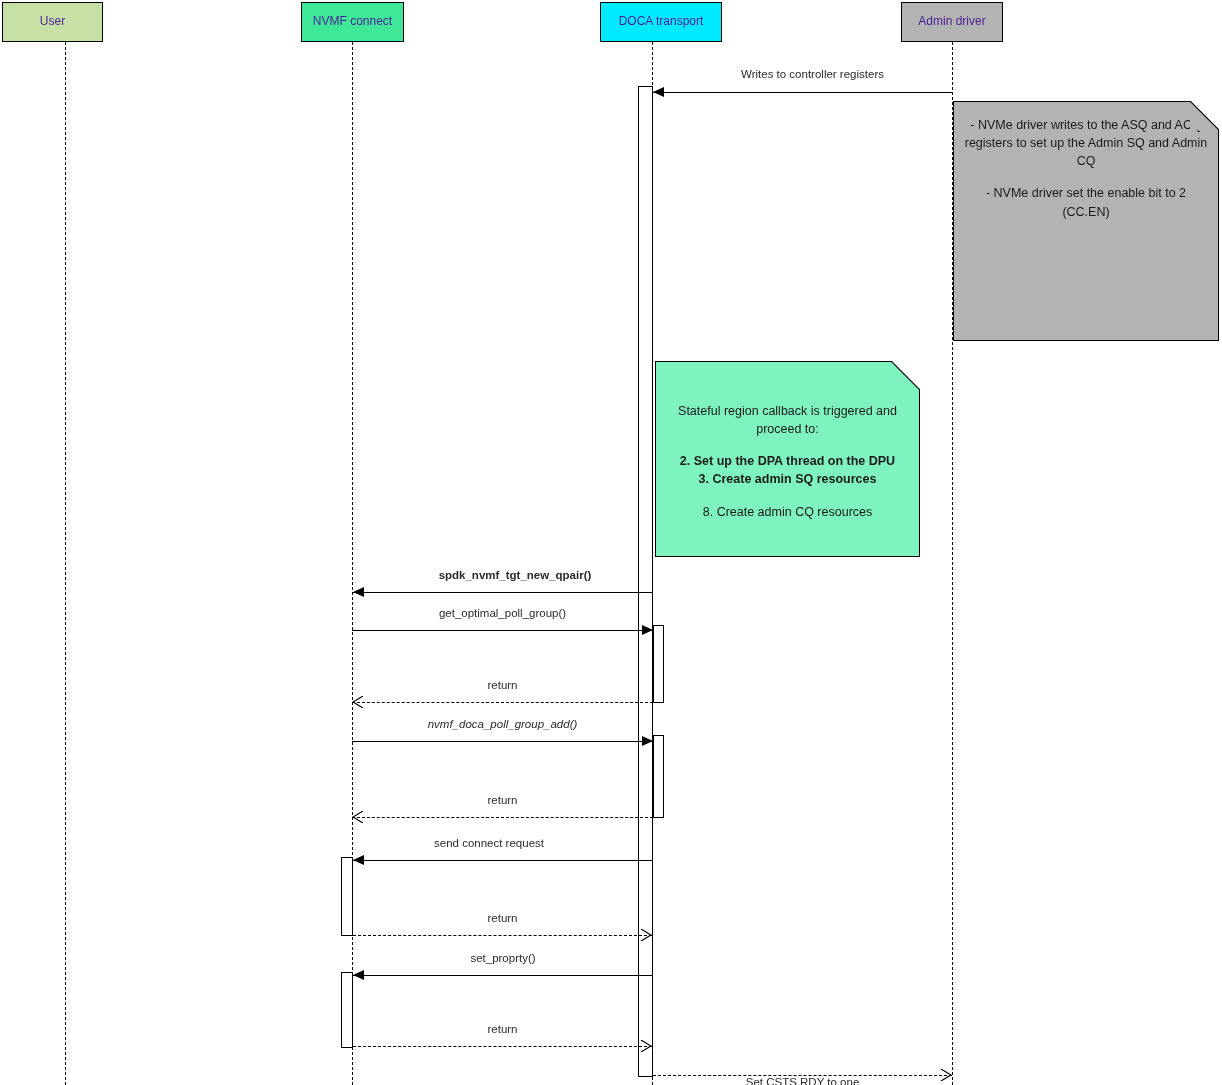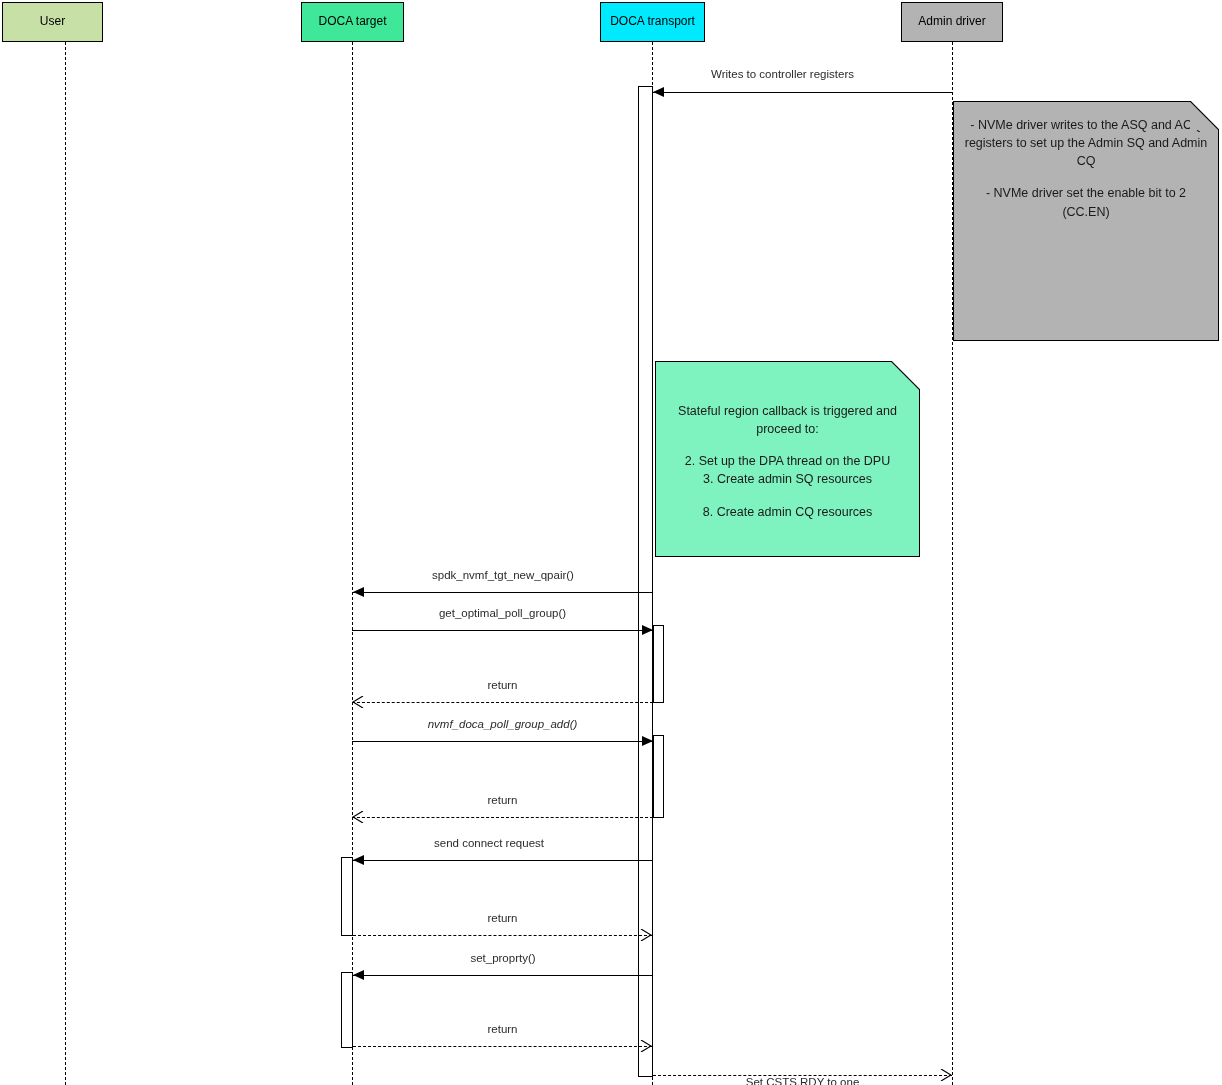--- a/index.html
+++ b/index.html
@@ -16,21 +16,21 @@
     overflow: hidden;
   }
   .participant {
     position: absolute;
     box-sizing: border-box;
     border: 1px solid #000000;
     display: flex;
     align-items: center;
     justify-content: center;
     font-size: 12px;
-    color: #000000;
+    color: #4c1d95;
     text-align: center;
     line-height: 1.1;
   }
   .lifeline {
     position: absolute;
     border-left: 1px dashed #000000;
     width: 0;
   }
   .activation {
     position: absolute;
@@ -102,23 +102,23 @@
 
   <div class="lifeline" style="left:65px;  top:42px; height:1043px;"></div>
   <div class="lifeline" style="left:352px; top:42px; height:1043px;"></div>
   <div class="lifeline" style="left:652px; top:42px; height:1043px;"></div>
   <div class="lifeline" style="left:952px; top:42px; height:1043px;"></div>
 
   <div class="participant" style="left:2px; top:2px; width:101px; height:40px; background:#c6e0a6;">
     <span>User</span>
   </div>
   <div class="participant" style="left:301px; top:2px; width:103px; height:40px; background:#3fe899;">
-    <span>DOCA target</span>
-  </div>
-  <div class="participant" style="left:600px; top:2px; width:105px; height:40px; background:#00eaff;align-items:center;">
+    <span>NVMF connect</span>
+  </div>
+  <div class="participant" style="left:600px; top:2px; width:122px; height:40px; background:#00eaff;align-items:center;">
     <span>DOCA transport</span>
   </div>
   <div class="participant" style="left:901px; top:2px; width:102px; height:40px; background:#b3b3b3;">
     <span>Admin driver</span>
   </div>
 
   <div class="activation" style="left:638px; top:86px;  width:15px; height:991px;"></div>
   <div class="activation" style="left:653px; top:625px; width:11px; height:78px;"></div>
   <div class="activation" style="left:653px; top:735px; width:11px; height:83px;"></div>
   <div class="activation" style="left:341px; top:857px; width:12px; height:79px;"></div>
@@ -134,30 +134,30 @@
     <p>- NVMe driver set the enable bit to 2 (CC.EN)</p>
   </div>
 
   <div class="note" style="left:655px; top:361px; width:265px; height:196px; background:#7ef2bf; padding-top:40px;">
     <svg class="fold" viewBox="0 0 29 29" xmlns="http://www.w3.org/2000/svg">
       <polygon points="0,0 29,29 0,29" fill="#7ef2bf" stroke="none"></polygon>
       <polygon points="29,0 29,29 0,0" fill="#ffffff" stroke="none"></polygon>
       <polyline points="0,0 29,29" fill="none" stroke="#000000" stroke-width="1.2"></polyline>
     </svg>
     <p>Stateful region callback is triggered and proceed to:</p>
-    <p style="white-space:pre-line;">2. Set up the DPA thread on the DPU
+    <p style="white-space:pre-line;font-weight:bold;">2. Set up the DPA thread on the DPU
 3. Create admin SQ resources</p>
     <p>8. Create admin CQ resources</p>
   </div>
 
-  <div class="msg-label" style="left:633px; top:68px; width:299px;">Writes to controller registers</div>
+  <div class="msg-label" style="left:663px; top:68px; width:299px;">Writes to controller registers</div>
   <div class="msg-line" style="left:653px; top:92px; width:299px;"></div>
   <div class="arrowhead arrow-left-solid" style="left:653px; top:87px;"></div>
 
-  <div class="msg-label" style="left:353px; top:569px; width:300px;">spdk_nvmf_tgt_new_qpair()</div>
+  <div class="msg-label" style="left:365px; top:569px; width:300px;font-weight:bold;">spdk_nvmf_tgt_new_qpair()</div>
   <div class="msg-line" style="left:353px; top:592px; width:300px;"></div>
   <div class="arrowhead arrow-left-solid" style="left:353px; top:587px;"></div>
 
   <div class="msg-label" style="left:352px; top:607px; width:301px;">get_optimal_poll_group()</div>
   <div class="msg-line" style="left:352px; top:630px; width:301px;"></div>
   <div class="arrowhead arrow-right-solid" style="left:642px; top:625px;"></div>
 
   <div class="msg-label" style="left:352px; top:679px; width:301px;">return</div>
   <div class="msg-line dashed" style="left:352px; top:702px; width:301px;"></div>
   <svg class="arrow-open" style="left:352px; top:696px;" viewBox="0 0 12 12" xmlns="http://www.w3.org/2000/svg">

